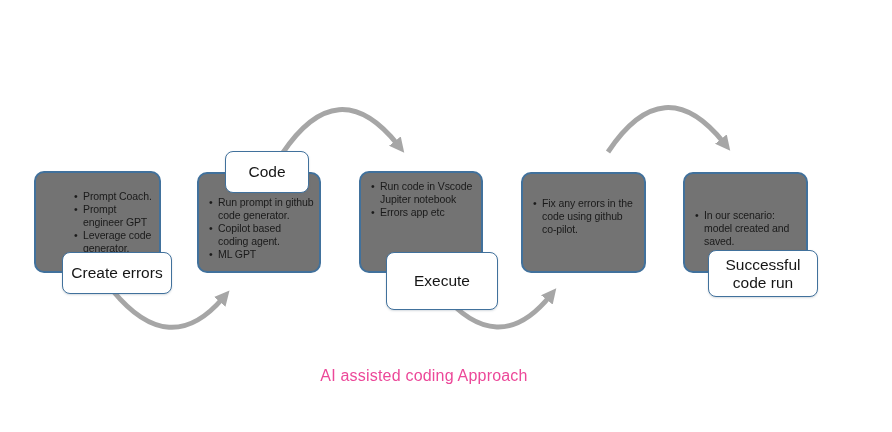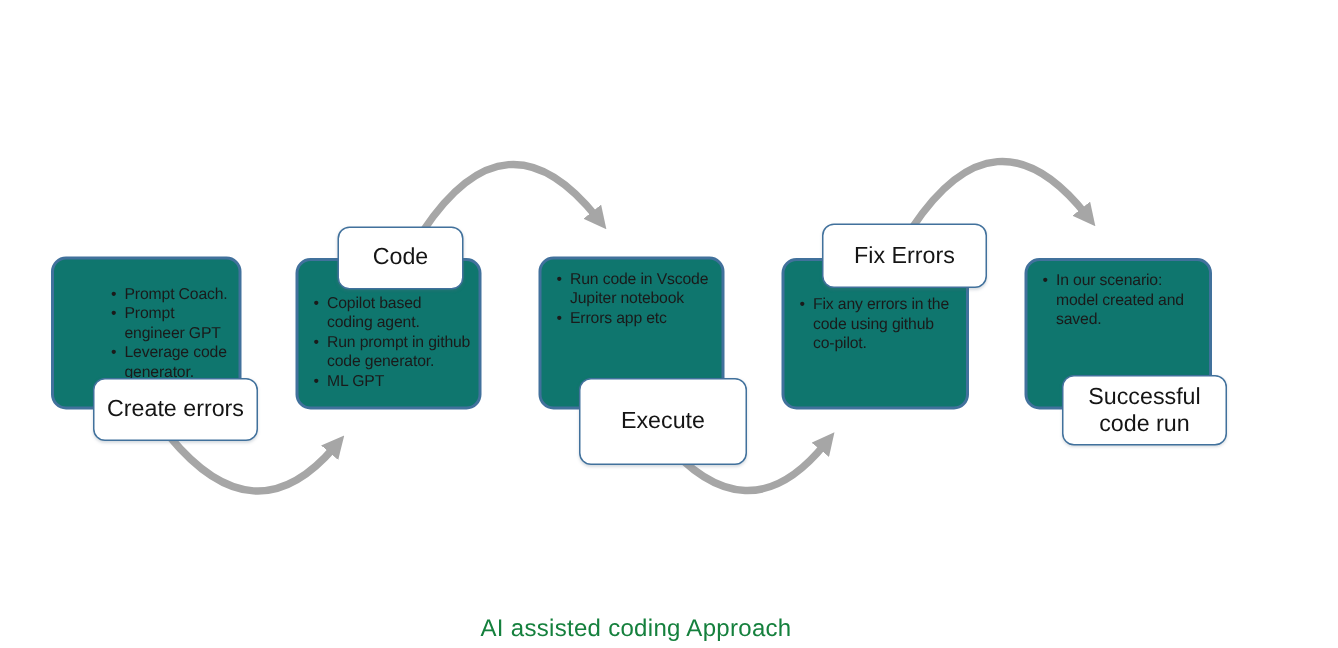--- a/index.html
+++ b/index.html
@@ -3,21 +3,21 @@
 <meta charset="utf-8">
 <style>
   html,body{margin:0;padding:0;background:#fff;}
   .canvas{
     position:relative;width:892px;height:432px;background:#ffffff;
     font-family:"Liberation Sans", sans-serif;overflow:hidden;
   }
   .arrows{position:absolute;left:0;top:0;z-index:1;pointer-events:none;}
   .gbox{
     position:absolute;z-index:2;box-sizing:border-box;
-    background:#0f766e;border:2px solid #41719c;border-radius:10px;
+    background:#737373;border:2px solid #41719c;border-radius:10px;
   }
   .bullets{
     margin:0;list-style:none;box-sizing:border-box;
     font-size:10.5px;line-height:13px;color:#1a1a1a;letter-spacing:-0.1px;
   }
   .bullets li{position:relative;padding-left:9px;}
   .bullets li::before{content:"\2022";position:absolute;left:0;top:0;}
   .label{
     position:absolute;z-index:3;box-sizing:border-box;
     background:#ffffff;border:1.6px solid #41719c;border-radius:8px;
@@ -26,29 +26,29 @@
   }
   .s1{left:34px;top:171px;width:127px;height:102px;}
   .s2{left:197px;top:172px;width:124px;height:101px;}
   .s3{left:359px;top:171px;width:124px;height:102px;}
   .s4{left:521px;top:172px;width:125px;height:101px;}
   .s5{left:683px;top:172px;width:125px;height:101px;}
   .s1 .bullets{padding:17px 7px 6px 10px;margin-left:28px;}
   .s2 .bullets{padding:22px 5px 6px 10px;}
   .s3 .bullets{padding:7px 7px 6px 10px;}
   .s4 .bullets{padding:23px 7px 6px 10px;}
-  .s5 .bullets{padding:7px 7px 6px 10px;}
+  .s5 .bullets{padding:7px 7px 6px 10px;margin-top:28px;}
   .l1{left:62px;top:252px;width:110px;height:42px;}
   .l2{left:225px;top:151px;width:84px;height:42px;}
   .l3{left:386px;top:252px;width:112px;height:58px;}
   .l4{left:548px;top:149px;width:110px;height:43px;}
   .l5{left:708px;top:250px;width:110px;height:47px;line-height:1.12;}
   .title{
     position:absolute;z-index:2;left:0;top:367px;width:848px;text-align:center;
-    font-size:16px;color:#15803d;letter-spacing:0.2px;margin-top:44px;
+    font-size:16px;color:#ec4899;letter-spacing:0.2px;
   }
 </style>
 </head>
 <body>
 
 <div class="canvas">
 
   <svg class="arrows" width="892" height="432" viewBox="0 0 892 432">
     <defs>
       <marker id="ah" viewBox="0 0 3 3" markerWidth="3" markerHeight="3" refX="1" refY="1.5" orient="auto" markerUnits="strokeWidth">
@@ -67,22 +67,22 @@
       <li>Prompt engineer GPT</li>
       <li>Leverage code generator.</li>
     </ul>
   </div>
   <div class="label l1">
     <span>Create errors</span>
   </div>
 
   <div class="gbox s2">
     <ul class="bullets">
+      <li>Run prompt in github code generator.</li>
       <li>Copilot based coding agent.</li>
-      <li>Run prompt in github code generator.</li>
       <li>ML GPT</li>
     </ul>
   </div>
   <div class="label l2">
     <span>Code</span>
   </div>
 
   <div class="gbox s3">
     <ul class="bullets">
       <li>Run code in Vscode Jupiter notebook</li>
@@ -91,23 +91,20 @@
   </div>
   <div class="label l3">
     <span>Execute</span>
   </div>
 
   <div class="gbox s4">
     <ul class="bullets">
       <li>Fix any errors in the code using github co-pilot.</li>
     </ul>
   </div>
-  <div class="label l4">
-    <span>Fix Errors</span>
-  </div>
 
   <div class="gbox s5">
     <ul class="bullets">
       <li>In our scenario: model created and saved.</li>
     </ul>
   </div>
   <div class="label l5">
     <span>Successful code run</span>
   </div>
 

